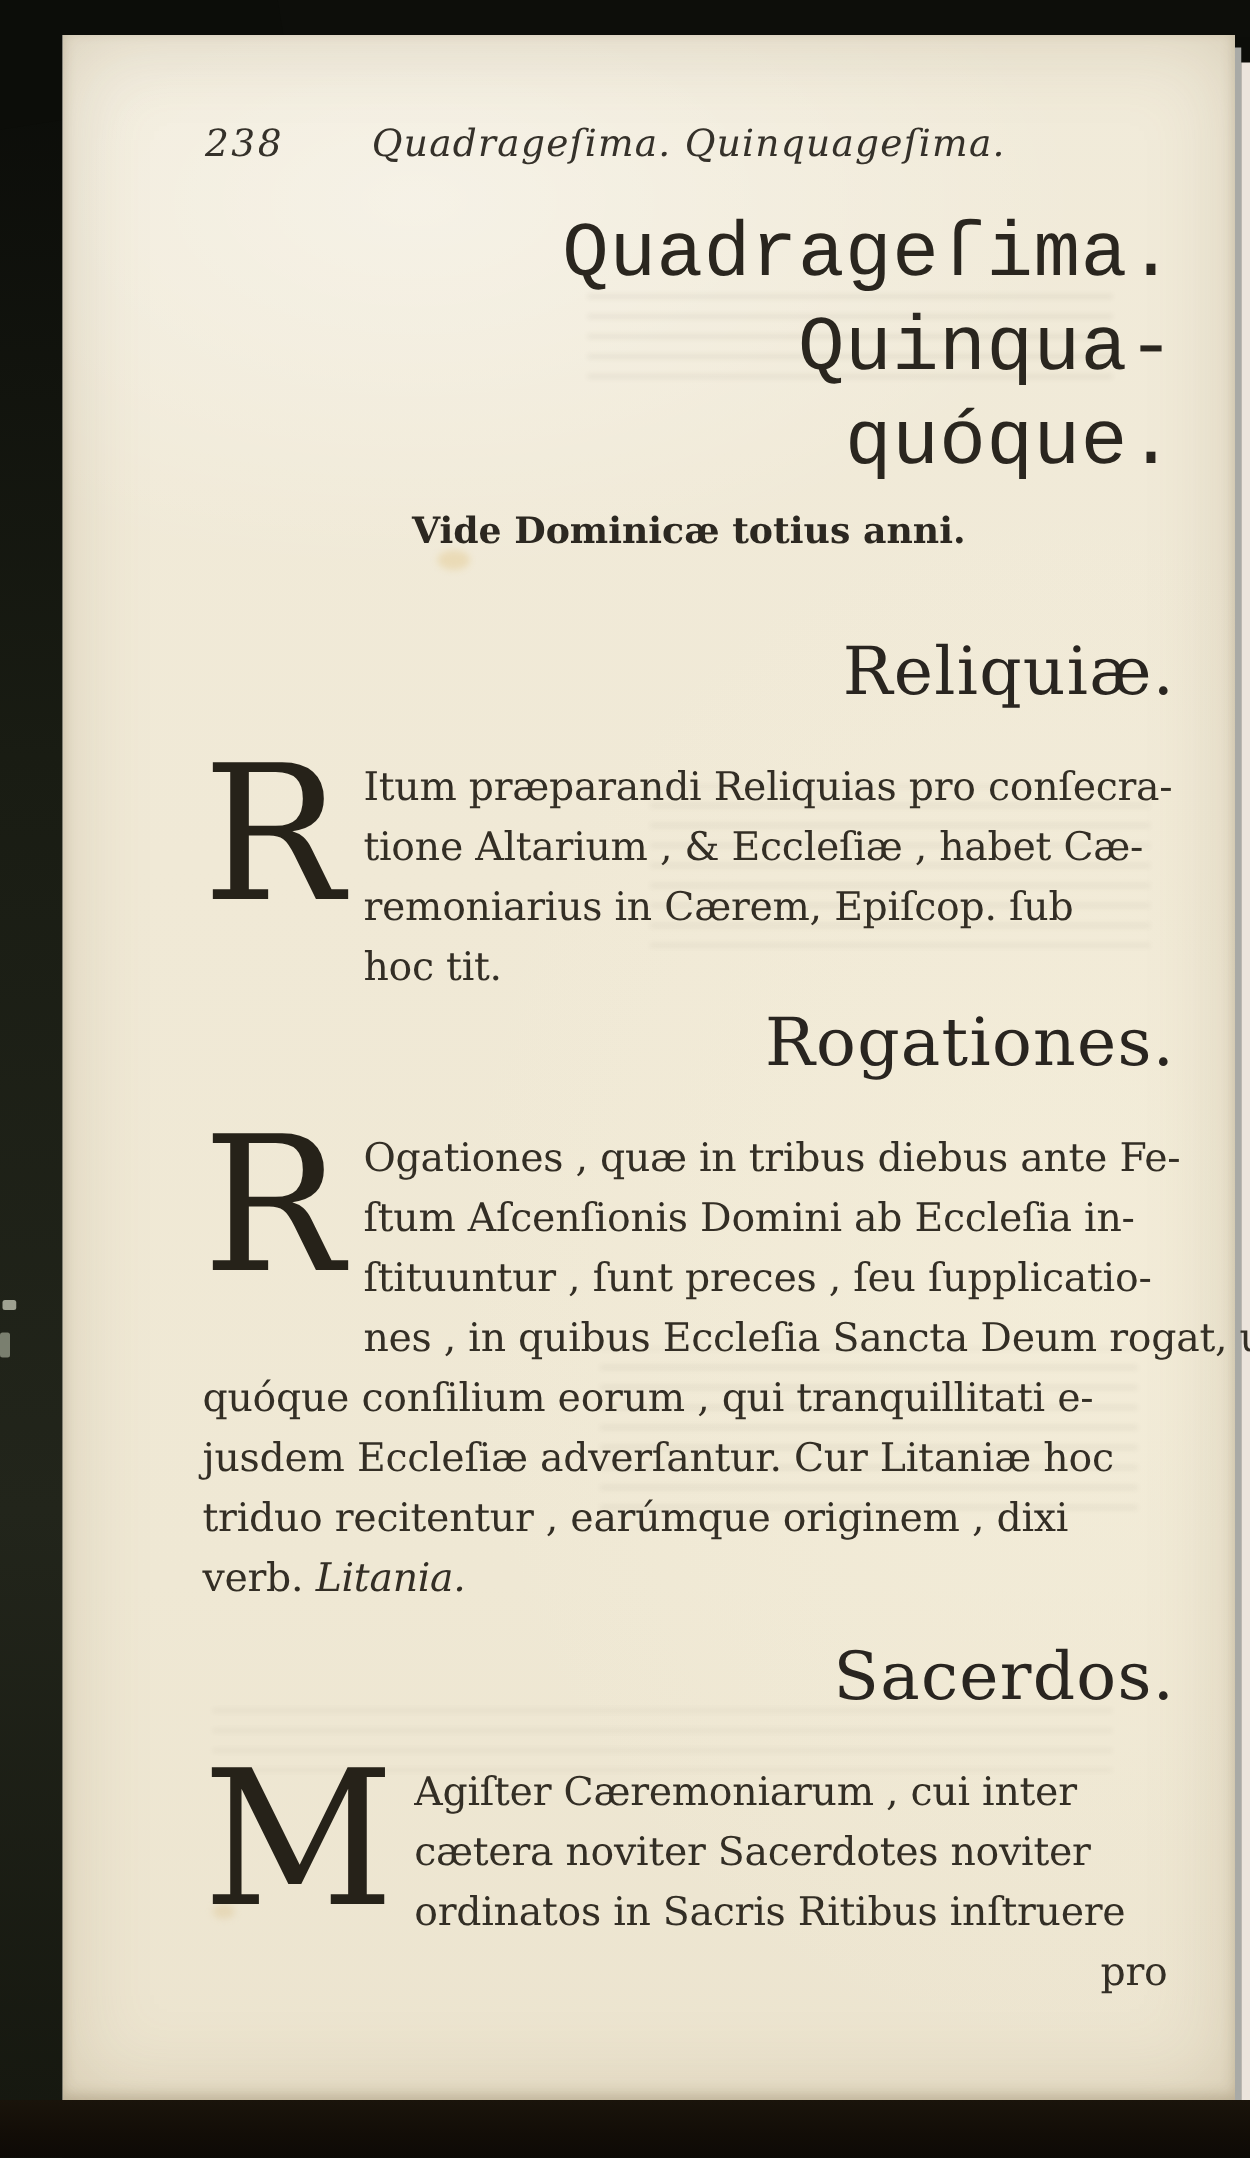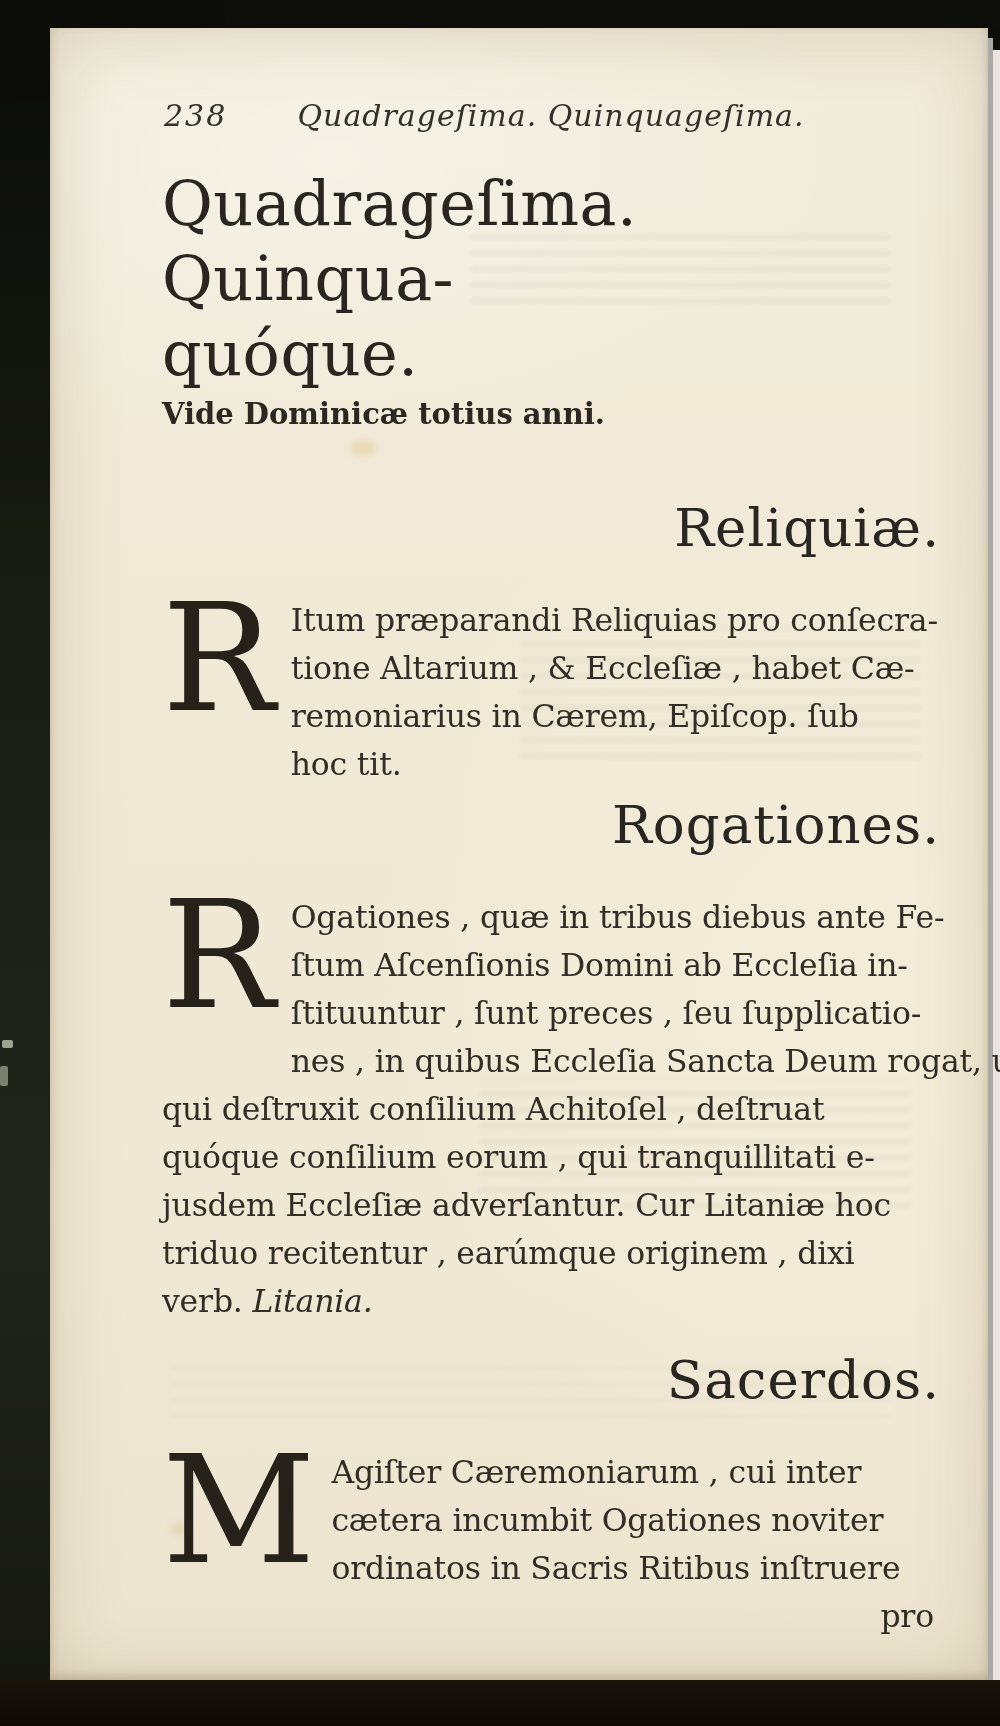--- a/index.html
+++ b/index.html
@@ -40,22 +40,22 @@
   .ghost.g1{left:420px;top:205px;width:420px;height:70px;}
   .ghost.g2{left:470px;top:600px;width:400px;height:130px;opacity:.07;}
   .ghost.g3{left:430px;top:1050px;width:430px;height:130px;opacity:.07;}
   .ghost.g4{left:120px;top:1330px;width:720px;height:60px;opacity:.05;}
   
   .content{position:absolute;left:112px;top:0;width:778px;}
   .pagehead{position:relative;margin-top:70px;height:42px;font-style:italic;font-size:30px;color:#35312a;}
   .pagenum{position:absolute;left:2px;top:0;letter-spacing:2px;}
   .running{display:block;text-align:center;letter-spacing:1px;}
   .title{margin:26px 0 0 0;font-size:62px;line-height:75px;font-weight:normal;
-    text-align:left;color:#2a261f;letter-spacing:0.5px;}
-  .subtitle{margin-top:6px;font-weight:bold;font-size:29px;color:#2c2821;}
+    text-align:right;color:#2a261f;letter-spacing:0.5px;font-family:Liberation Mono, monospace;}
+  .subtitle{margin-top:16px;text-align:center;font-weight:bold;font-size:29px;color:#2c2821;}
   .heading{font-size:53px;font-weight:normal;text-align:right;color:#292520;margin:0;letter-spacing:1px;}
   .h-reliquiae{margin-top:66px;}
   .h-rogationes{margin-top:6px;}
   .h-sacerdos{margin-top:24px;}
   .para{margin-top:38px;font-size:31.5px;line-height:48px;color:#332e25;letter-spacing:-0.2px;}
   .para .line{display:block;white-space:nowrap;}
   .dropcap{float:left;font-size:150px;line-height:116px;height:142px;
     margin:4px 16px 0 0;color:#262219;}
   .catchline{text-align:right;padding-right:6px;}
   .it{font-style:italic;}
@@ -106,33 +106,32 @@
         <div class="clear"></div>
       </div>
 
       <h2 class="heading h-rogationes">Rogationes.</h2>
       <div class="para">
         <span class="dropcap">R</span>
         <span class="line">Ogationes , quæ in tribus diebus ante Fe-</span>
         <span class="line">ſtum Aſcenſionis Domini ab Eccleſia in-</span>
         <span class="line">ſtituuntur , ſunt preces , ſeu ſupplicatio-</span>
         <span class="line">nes , in quibus Eccleſia Sancta Deum rogat, ut</span>
-        <span class="line">qui deſtruxit conſilium Achitoſel , deſtruat</span>
         <span class="line">quóque conſilium eorum , qui tranquillitati e-</span>
         <span class="line">jusdem Eccleſiæ adverſantur.  Cur Litaniæ hoc</span>
         <span class="line">triduo recitentur , earúmque originem , dixi</span>
         <span class="line"><span>verb. </span><span class="it">Litania.</span></span>
         <div class="clear"></div>
       </div>
 
       <h2 class="heading h-sacerdos">Sacerdos.</h2>
       <div class="para">
         <span class="dropcap">M</span>
         <span class="line">Agiſter Cæremoniarum , cui inter</span>
-        <span class="line">cætera incumbit Ogationes noviter</span>
+        <span class="line">cætera noviter Sacerdotes noviter</span>
         <span class="line">ordinatos in Sacris Ritibus inſtruere</span>
         <span class="line catchline">pro</span>
         <div class="clear"></div>
       </div>
 
     </div>
   </div>
 
   <div class="frame-bottom"></div>
 </div>

